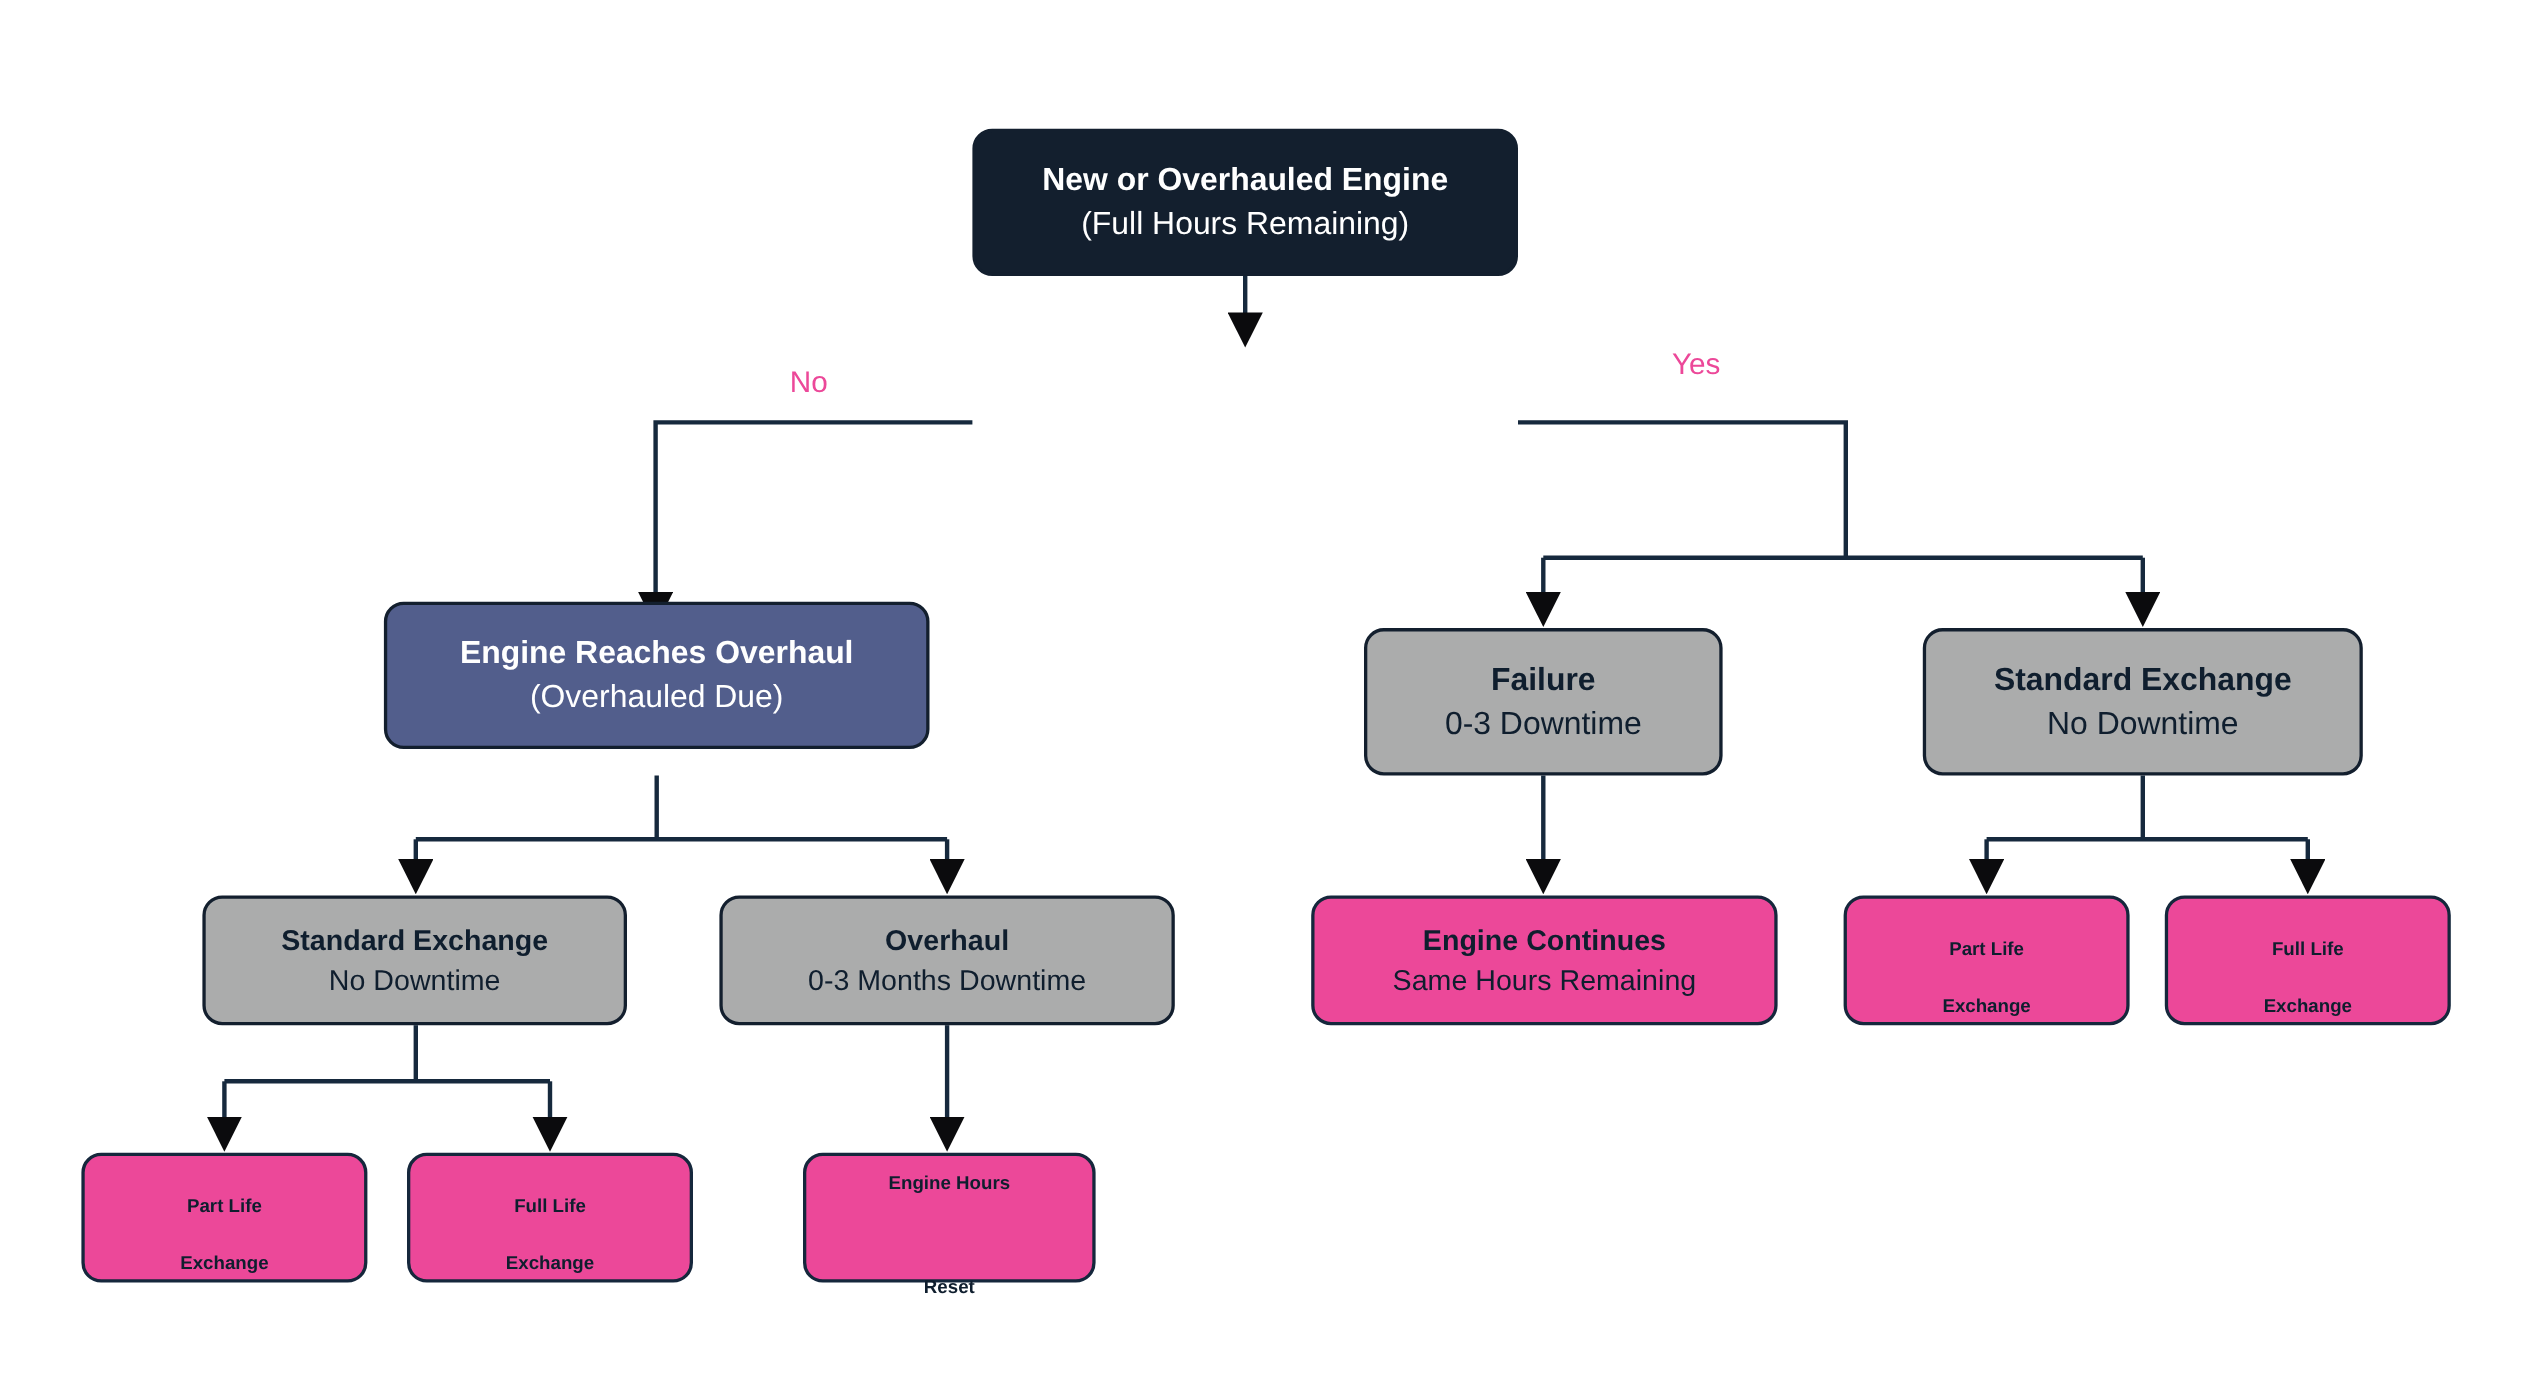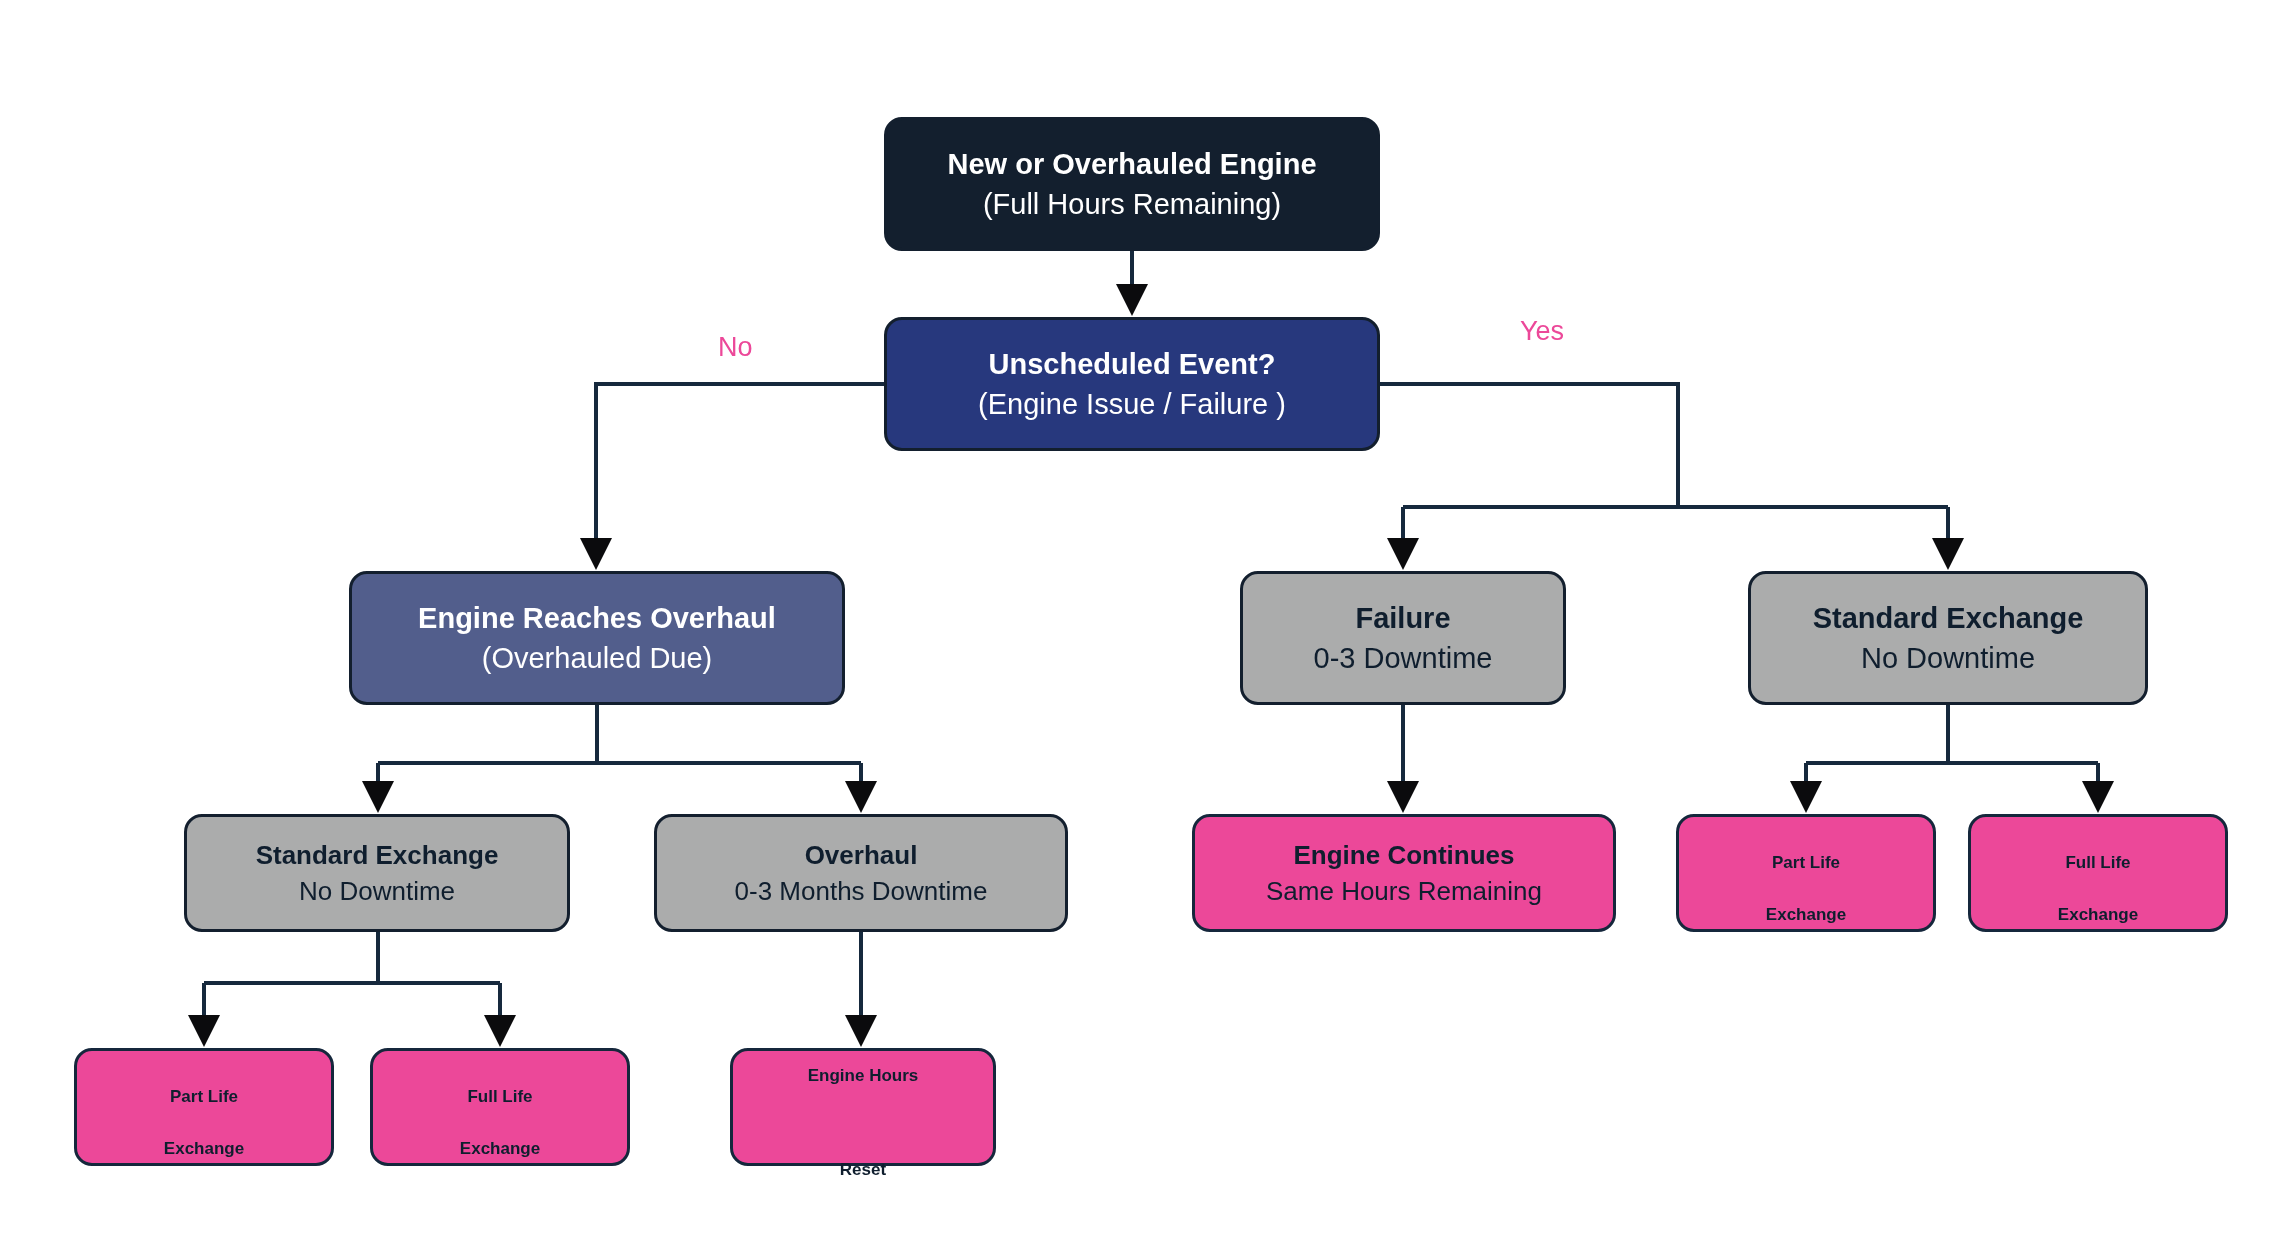--- a/index.html
+++ b/index.html
@@ -126,26 +126,22 @@
 
       <path d="M 861 932 L 861 1031" marker-end="url(#arrow)"></path>
     </g>
   </svg>
 
   <div class="node st-dark sz-lg" style="left:884px; top:73px; width:496px; height:134px;margin-top:44px;">
     <span class="ttl">New or Overhauled Engine</span>
     <span class="sub">(Full Hours Remaining)</span>
   </div>
 
-  <div class="node st-blue sz-lg" style="left:884px; top:317px; width:496px; height:134px;">
-    <span class="ttl">Unscheduled Event?</span>
-    <span class="sub">(Engine Issue / Failure )</span>
-  </div>
 
-  <div class="node st-slate sz-lg" style="left:349px; top:571px; width:496px; height:134px;">
+  <div class="node st-slate sz-lg" style="left:349px; top:547px; width:496px; height:134px;">
     <span class="ttl">Engine Reaches Overhaul</span>
     <span class="sub">(Overhauled Due)</span>
   </div>
 
   <div class="node st-gray sz-lg" style="left:1240px; top:571px; width:326px; height:134px;">
     <span class="ttl">Failure</span>
     <span class="sub">0-3 Downtime</span>
   </div>
 
   <div class="node st-gray sz-lg" style="left:1748px; top:571px; width:400px; height:134px;">

